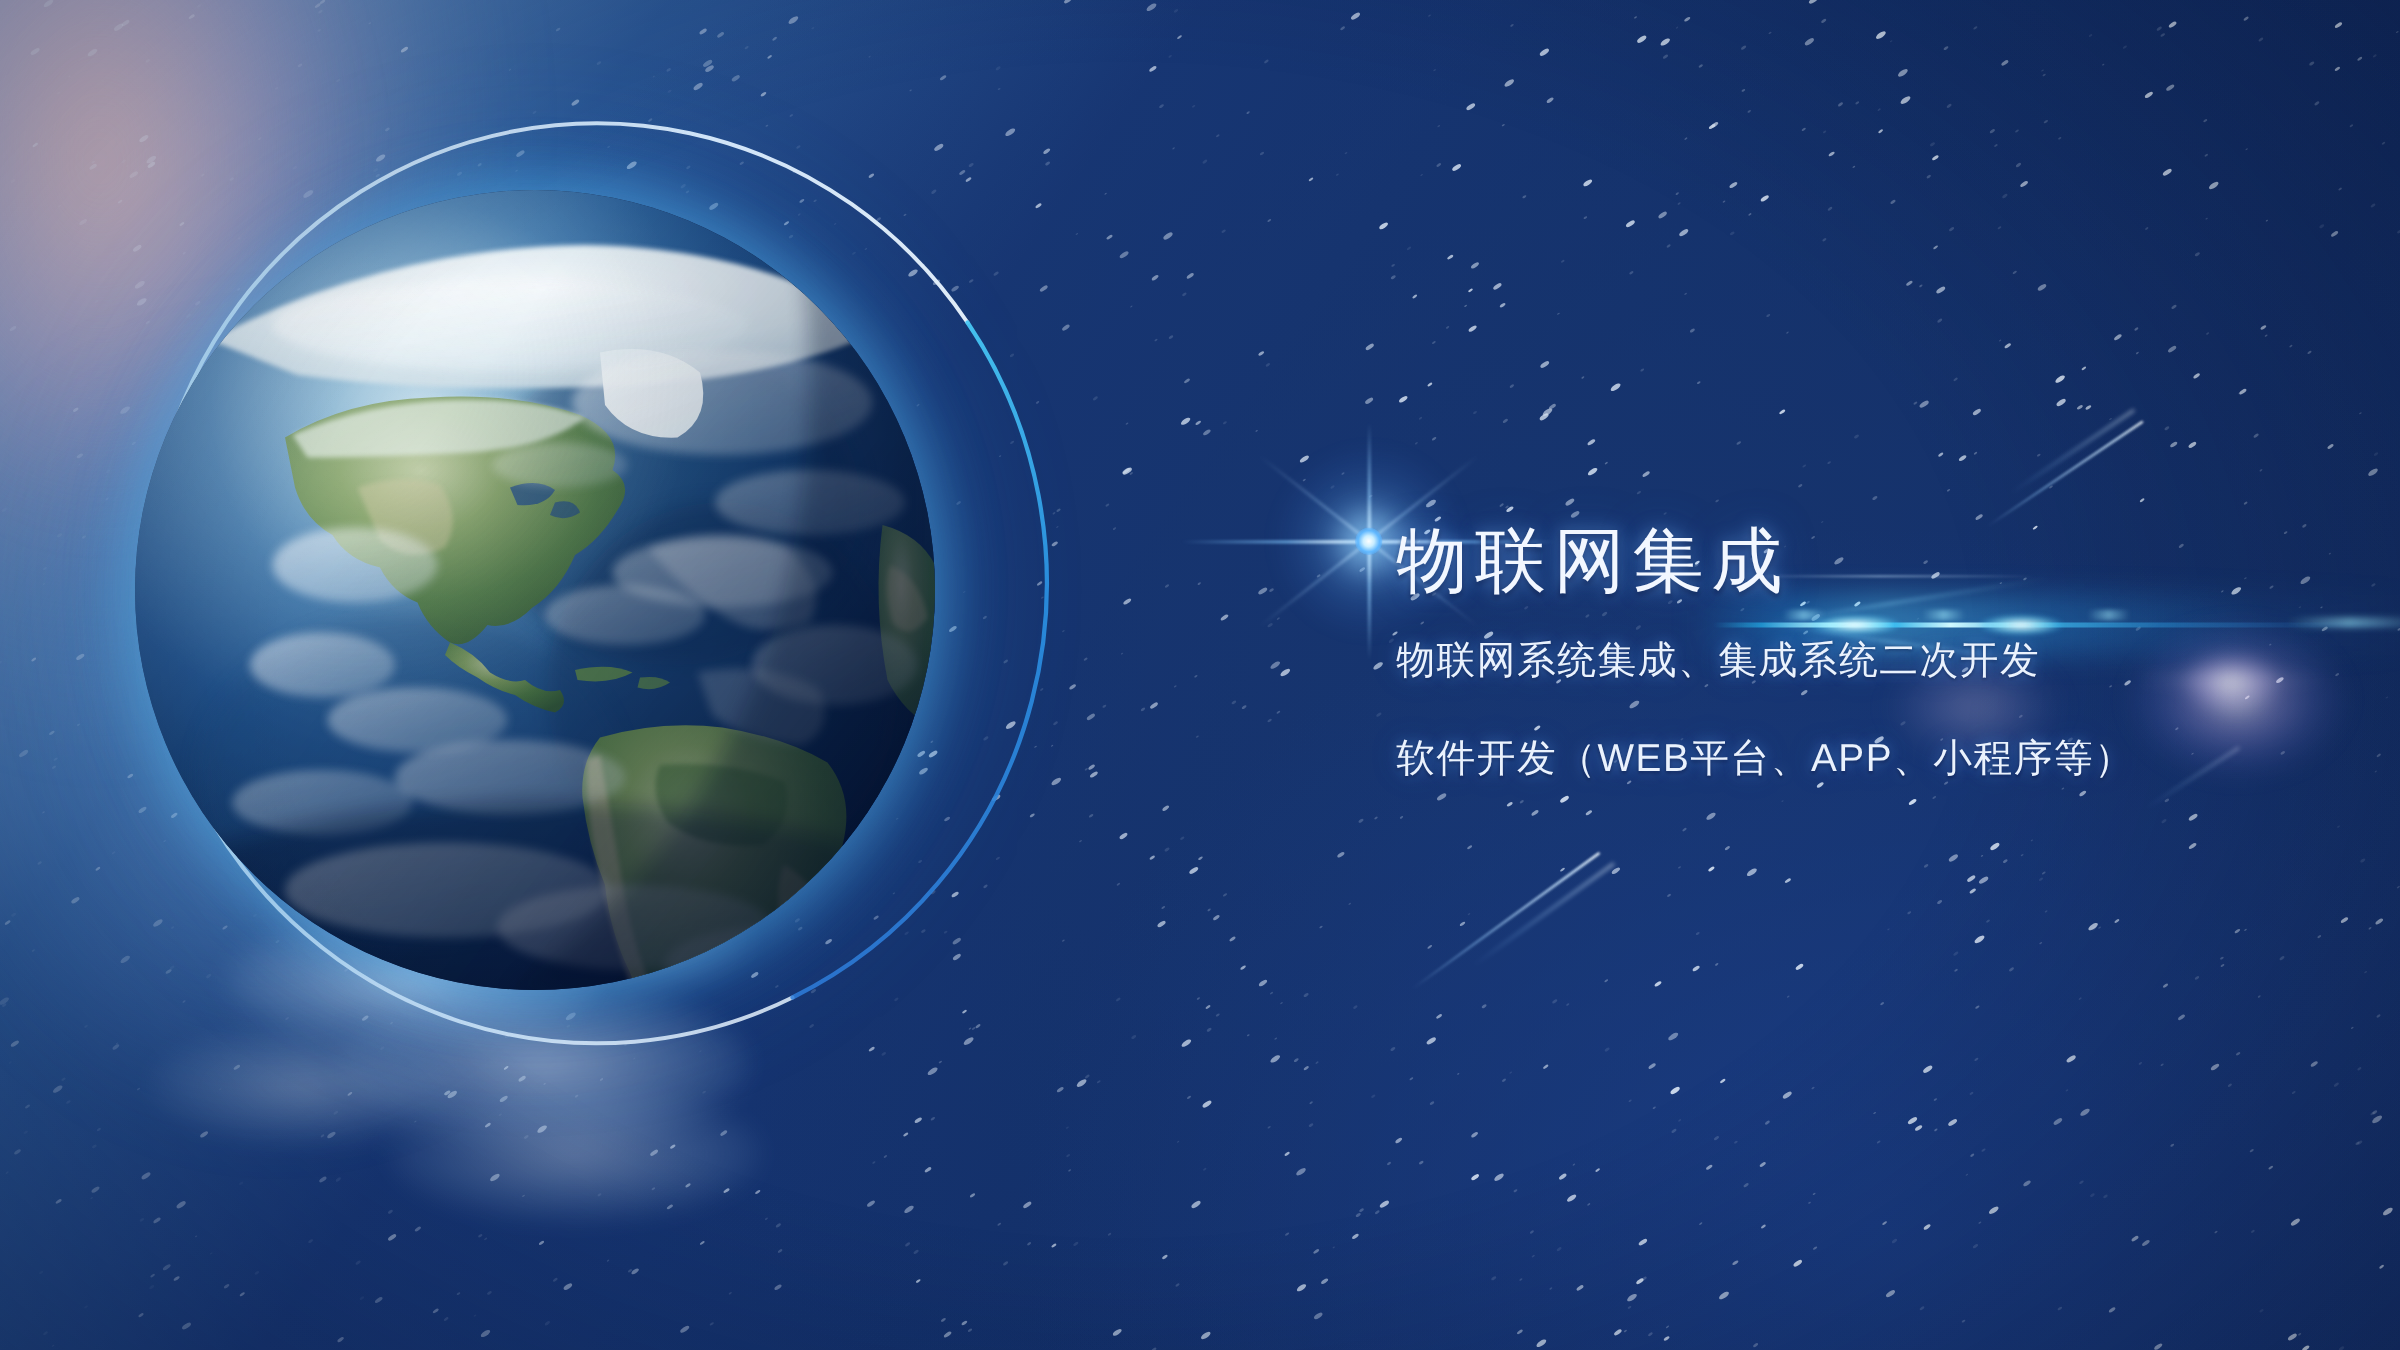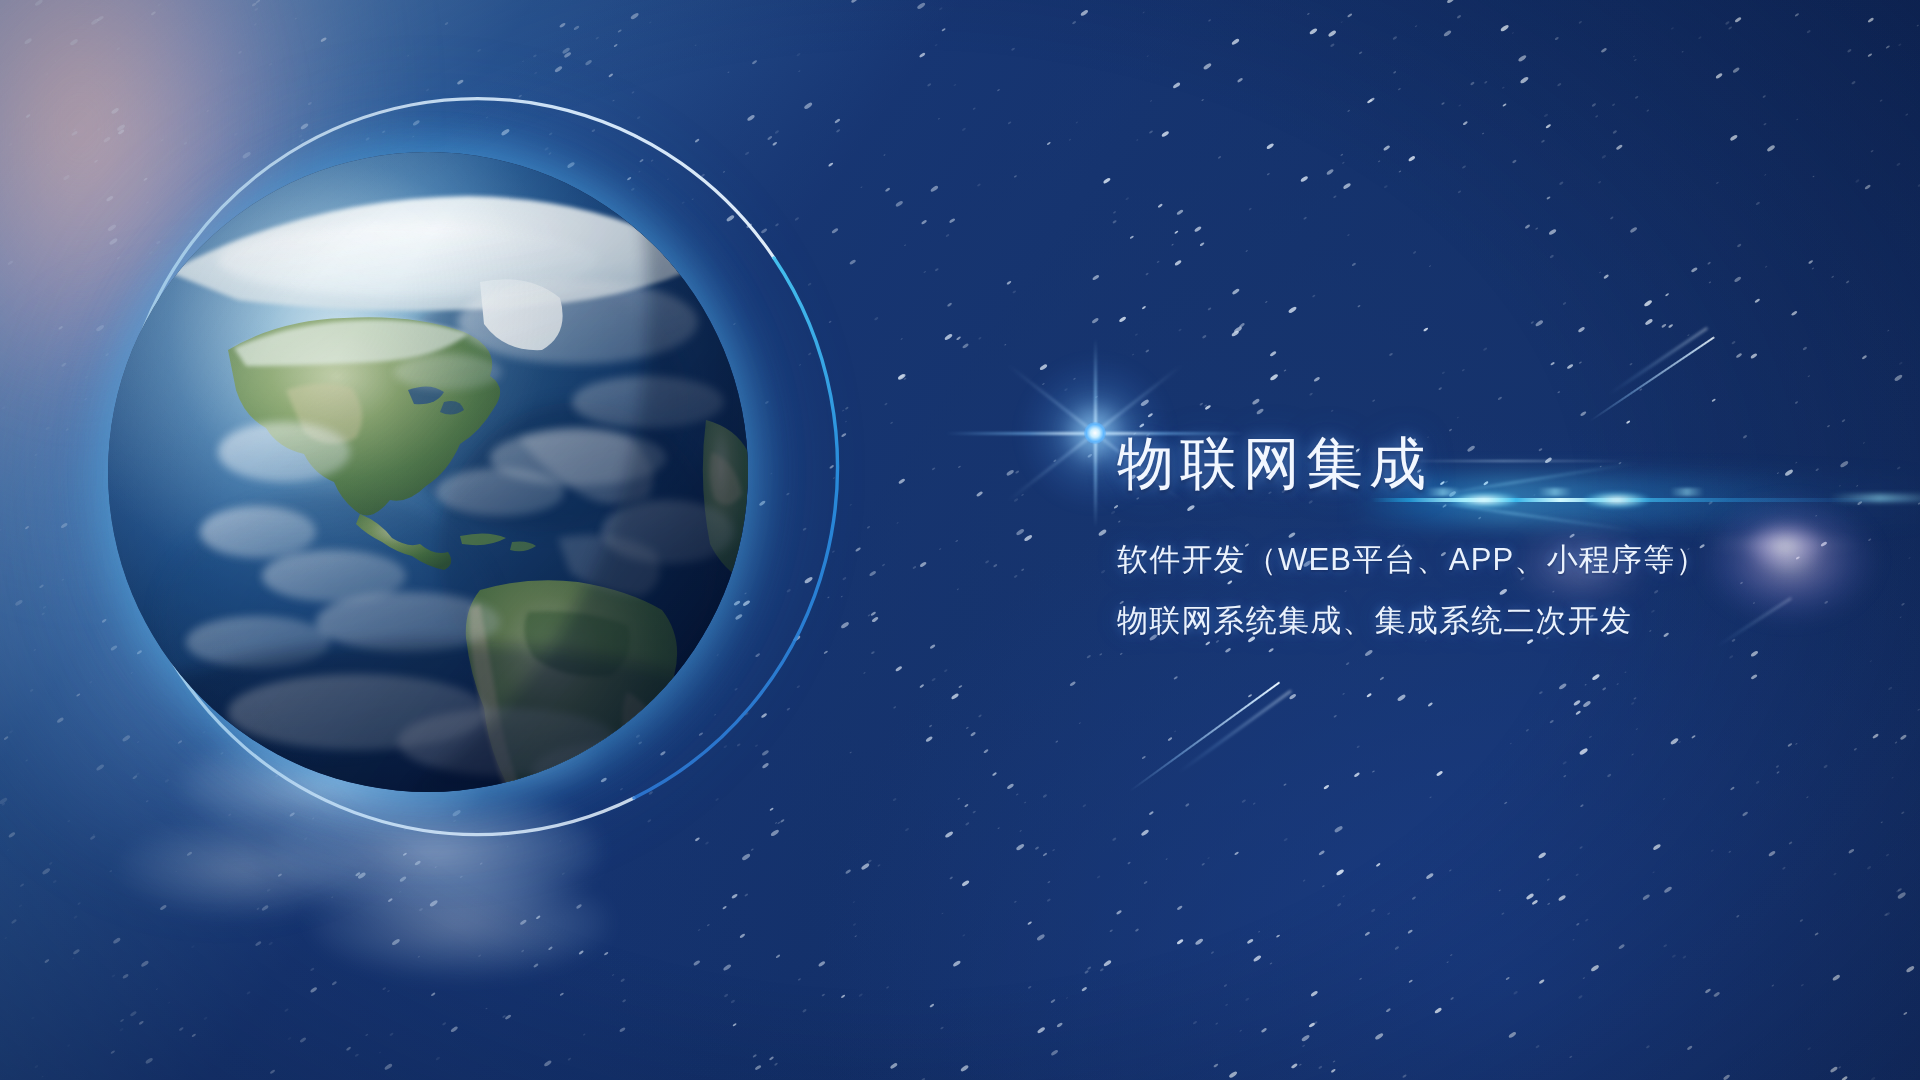--- a/index.html
+++ b/index.html
@@ -233,21 +233,21 @@
   .meteor i {
     display:block; height:2px; border-radius:2px;
     background:linear-gradient(90deg, rgba(120,190,255,0) 0%, rgba(150,205,255,0.45) 35%, rgba(205,232,255,0.92) 85%, rgba(235,246,255,1) 100%);
     filter:blur(0.7px);
   }
   .meteor.soft i { filter:blur(1.6px); opacity:0.62; }
 
   
   #text-block {
     position:absolute;
-    left:1117px; top:432px;
+    left:1117px; top:418px;
     width:760px;
   }
   #main-title {
     font-size:57px;
     line-height:1.12;
     color:#f2f7ff;
     letter-spacing:6px;
     font-weight:400;
     text-shadow:0 0 14px rgba(120,180,255,0.55), 0 0 34px rgba(60,130,230,0.35), 0 2px 4px rgba(0,10,40,0.55);
     white-space:nowrap;
@@ -1516,17 +1516,17 @@
 
   <div class="flare" id="flare-right"></div>
   <div class="flare" id="flare-violet3"></div>
   <div class="flare" id="flare-violet"></div>
   <div class="flare" id="flare-violet2"></div>
 
   <div class="vignette"></div>
 
   <div id="text-block">
     <div id="main-title">物联网集成</div>
+    <div class="sub-line" id="sub-line-2">物联网系统集成、集成系统二次开发</div>
     <div class="sub-line" id="sub-line-1">软件开发（WEB平台、APP、小程序等）</div>
-    <div class="sub-line" id="sub-line-2">物联网系统集成、集成系统二次开发</div>
   </div>
 
 </div>
 
 </body></html>

